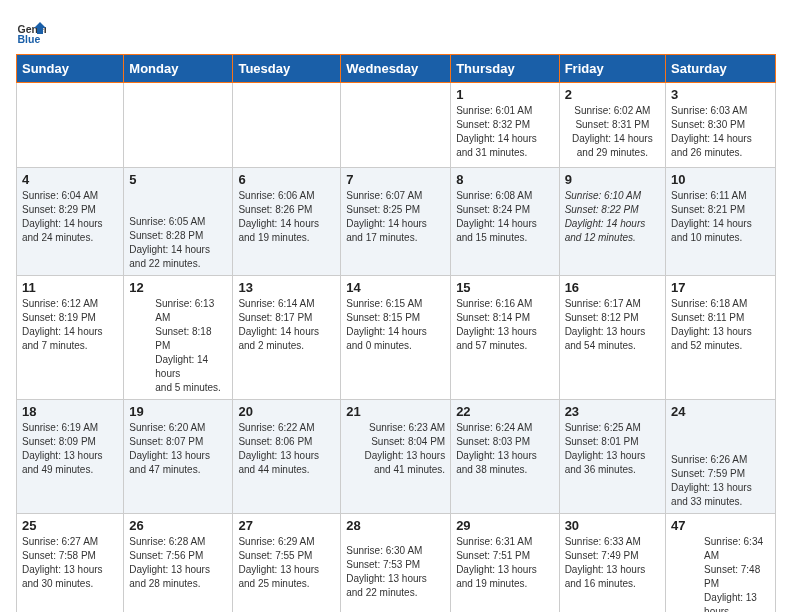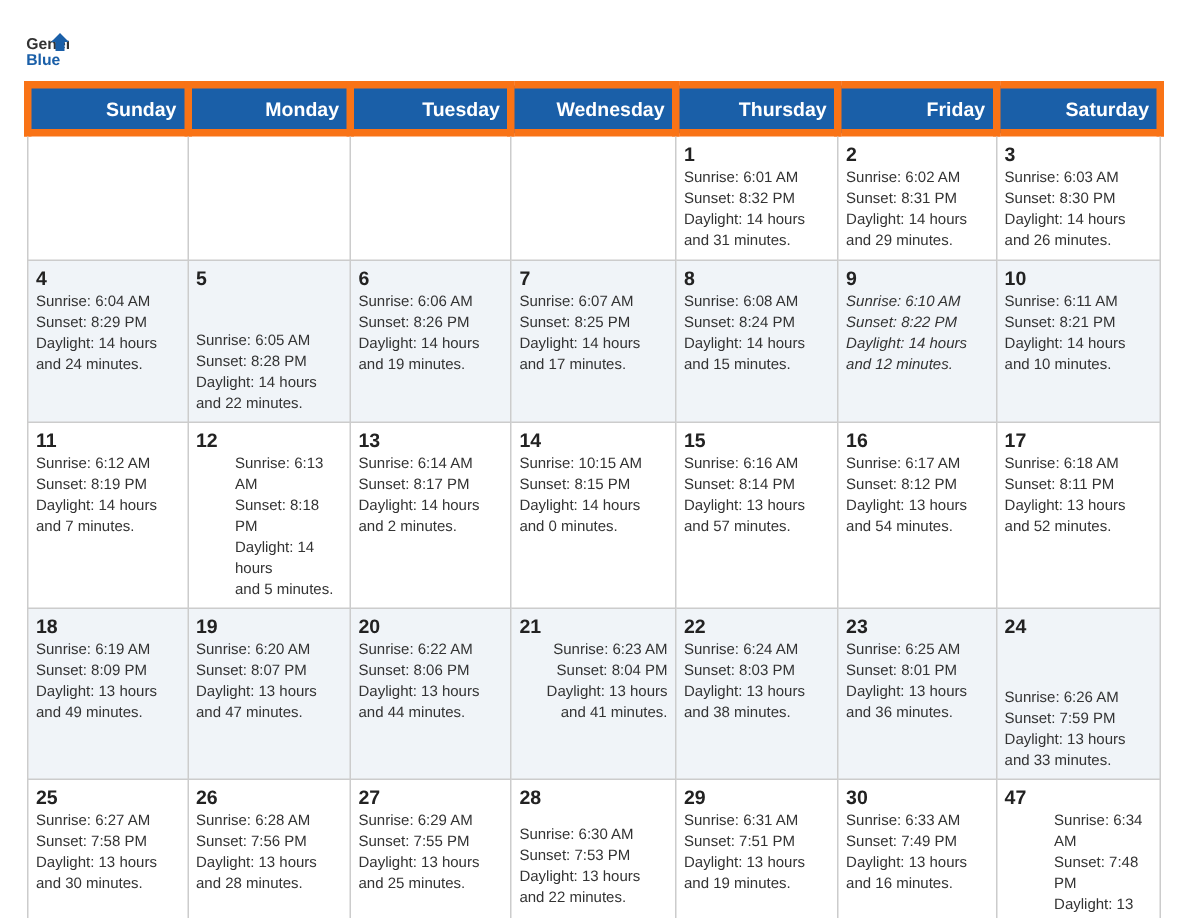--- a/index.html
+++ b/index.html
@@ -40,24 +40,24 @@
     }
     table {
       width: 100%;
       border-collapse: collapse;
       font-size: 11px;
     }
     thead tr th {
       background-color: #1a5fa8;
       color: #fff;
       padding: 6px 5px;
-      text-align: right;
+      text-align: left;
       font-size: 13px;
       font-weight: bold;
-      border: 5px solid #f97316;
+      border: 1px solid #f97316;
     }
     tbody tr td {
       border: 1px solid #ccc;
       vertical-align: top;
       padding: 4px 5px;
       width: 113px;
       min-height: 70px;
       height: 85px;
     }
     tbody tr:nth-child(odd) td {
@@ -123,21 +123,21 @@
         <td class="empty-cell"></td>
         <td>
           <span class="day-number">1</span>
           <div class="day-content" style="white-space: pre-line;">Sunrise: 6:01 AM
 Sunset: 8:32 PM
 Daylight: 14 hours
 and 31 minutes.</div>
         </td>
         <td>
           <span class="day-number">2</span>
-          <div class="day-content" style="white-space: pre-line;">Sunrise: 6:02 AM
+          <div class="day-content" style="white-space: pre-line; text-align: center;">Sunrise: 6:02 AM
 Sunset: 8:31 PM
 Daylight: 14 hours
 and 29 minutes.</div>
         </td>
         <td>
           <span class="day-number">3</span>
           <div class="day-content" style="white-space: pre-line;">Sunrise: 6:03 AM
 Sunset: 8:30 PM
 Daylight: 14 hours
 and 26 minutes.</div>
@@ -211,21 +211,21 @@
         </td>
         <td>
           <span class="day-number">13</span>
           <div class="day-content" style="white-space: pre-line;">Sunrise: 6:14 AM
 Sunset: 8:17 PM
 Daylight: 14 hours
 and 2 minutes.</div>
         </td>
         <td>
           <span class="day-number">14</span>
-          <div class="day-content" style="white-space: pre-line;">Sunrise: 10:15 AM
+          <div class="day-content" style="white-space: pre-line;">Sunrise: 6:15 AM
 Sunset: 8:15 PM
 Daylight: 14 hours
 and 0 minutes.</div>
         </td>
         <td>
           <span class="day-number">15</span>
           <div class="day-content" style="white-space: pre-line;">Sunrise: 6:16 AM
 Sunset: 8:14 PM
 Daylight: 13 hours
 and 57 minutes.</div>

